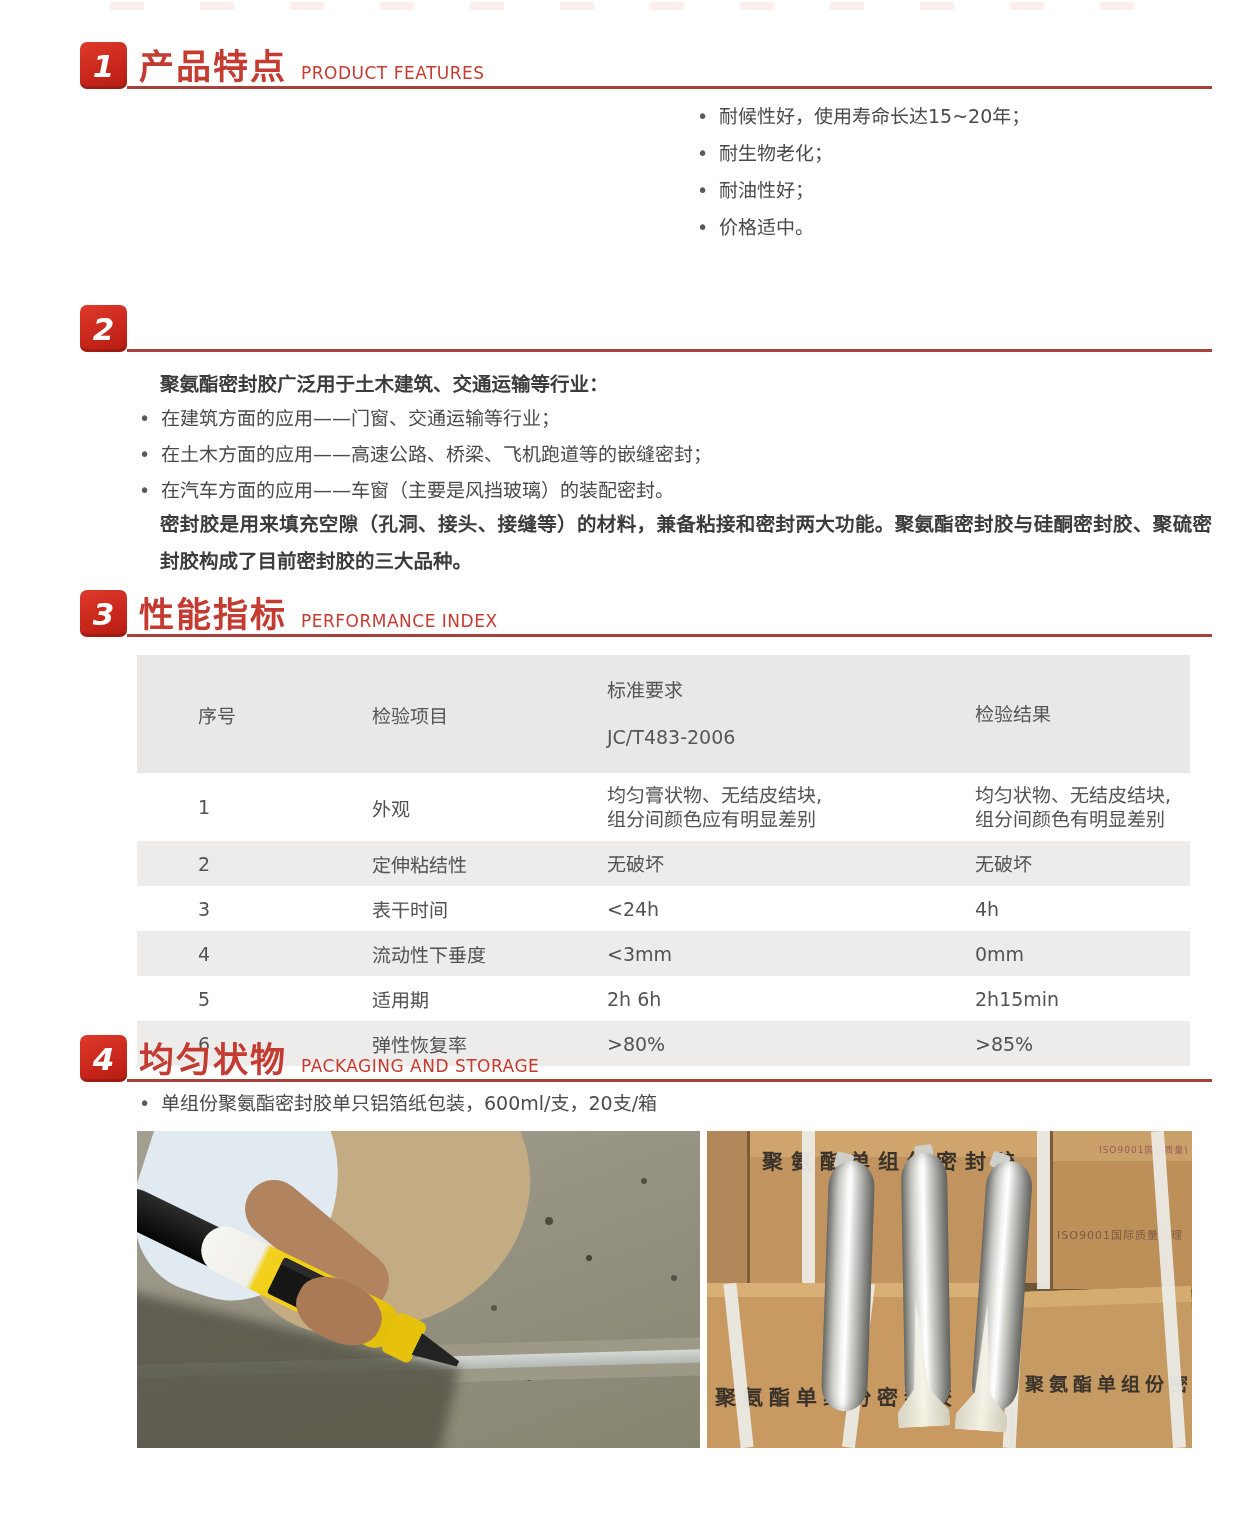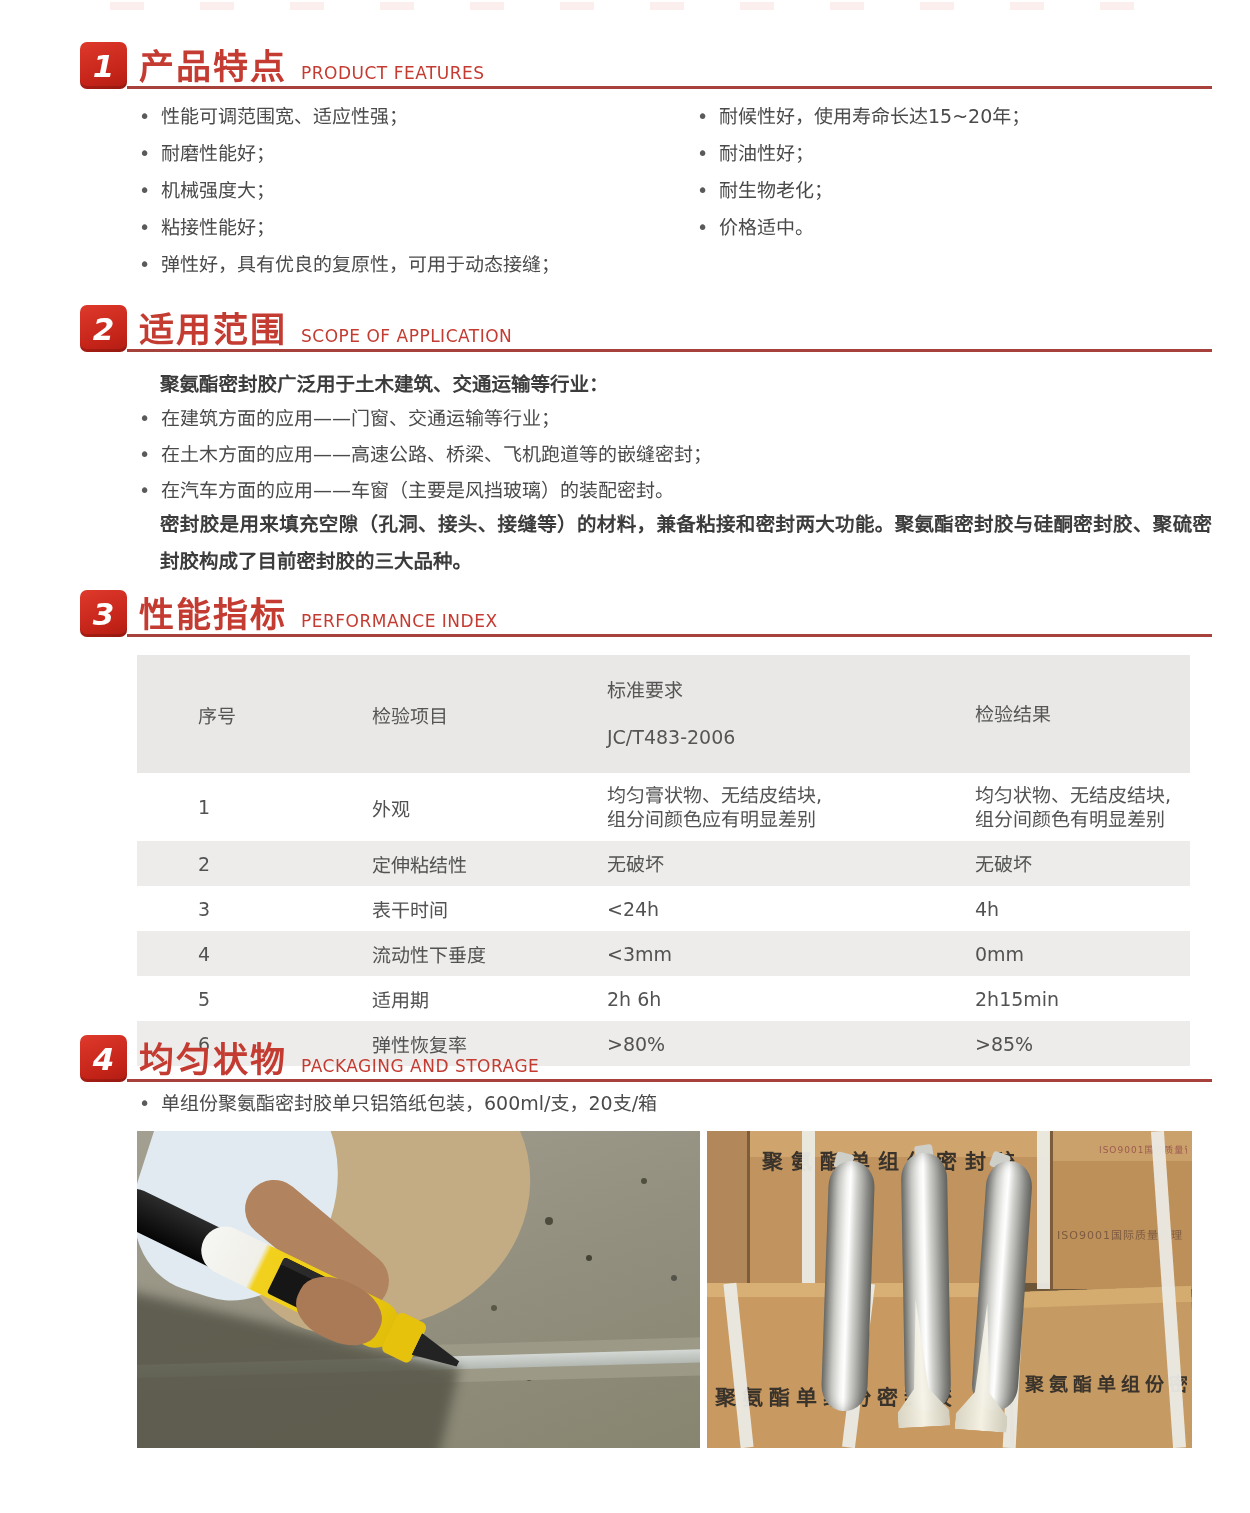--- a/index.html
+++ b/index.html
@@ -104,40 +104,29 @@
 
   <div class="sec-head" style="top:42px;">
     <div class="sec-num">1</div>
     <div class="sec-titles">
       <span class="sec-zh">产品特点</span>
       <span class="sec-en">PRODUCT FEATURES</span>
     </div>
     <div class="sec-line"></div>
   </div>
 
-  <ul class="blist" style="left:137px;top:98px;width:545px;">
-    <li>性能可调范围宽、适应性强；</li>
-    <li>耐磨性能好；</li>
-    <li>机械强度大；</li>
-    <li>粘接性能好；</li>
-    <li>弹性好，具有优良的复原性，可用于动态接缝；</li>
-  </ul>
   <ul class="blist" style="left:695px;top:98px;width:520px;">
     <li>耐候性好，使用寿命长达15~20年；</li>
+    <li>耐生物老化；</li>
     <li>耐油性好；</li>
-    <li>耐生物老化；</li>
     <li>价格适中。</li>
   </ul>
 
   <div class="sec-head" style="top:305px;">
     <div class="sec-num">2</div>
-    <div class="sec-titles">
-      <span class="sec-zh">适用范围</span>
-      <span class="sec-en">SCOPE OF APPLICATION</span>
-    </div>
     <div class="sec-line"></div>
   </div>
 
   <div class="intro">聚氨酯密封胶广泛用于土木建筑、交通运输等行业：</div>
   <ul class="blist" style="left:137px;top:400px;width:1060px;">
     <li style="line-height:36px;">在建筑方面的应用——门窗、交通运输等行业；</li>
     <li style="line-height:36px;">在土木方面的应用——高速公路、桥梁、飞机跑道等的嵌缝密封；</li>
     <li style="line-height:36px;">在汽车方面的应用——车窗（主要是风挡玻璃）的装配密封。</li>
   </ul>
   <div class="para">密封胶是用来填充空隙（孔洞、接头、接缝等）的材料，兼备粘接和密封两大功能。聚氨酯密封胶与硅酮密封胶、聚硫密封胶构成了目前密封胶的三大品种。</div>

